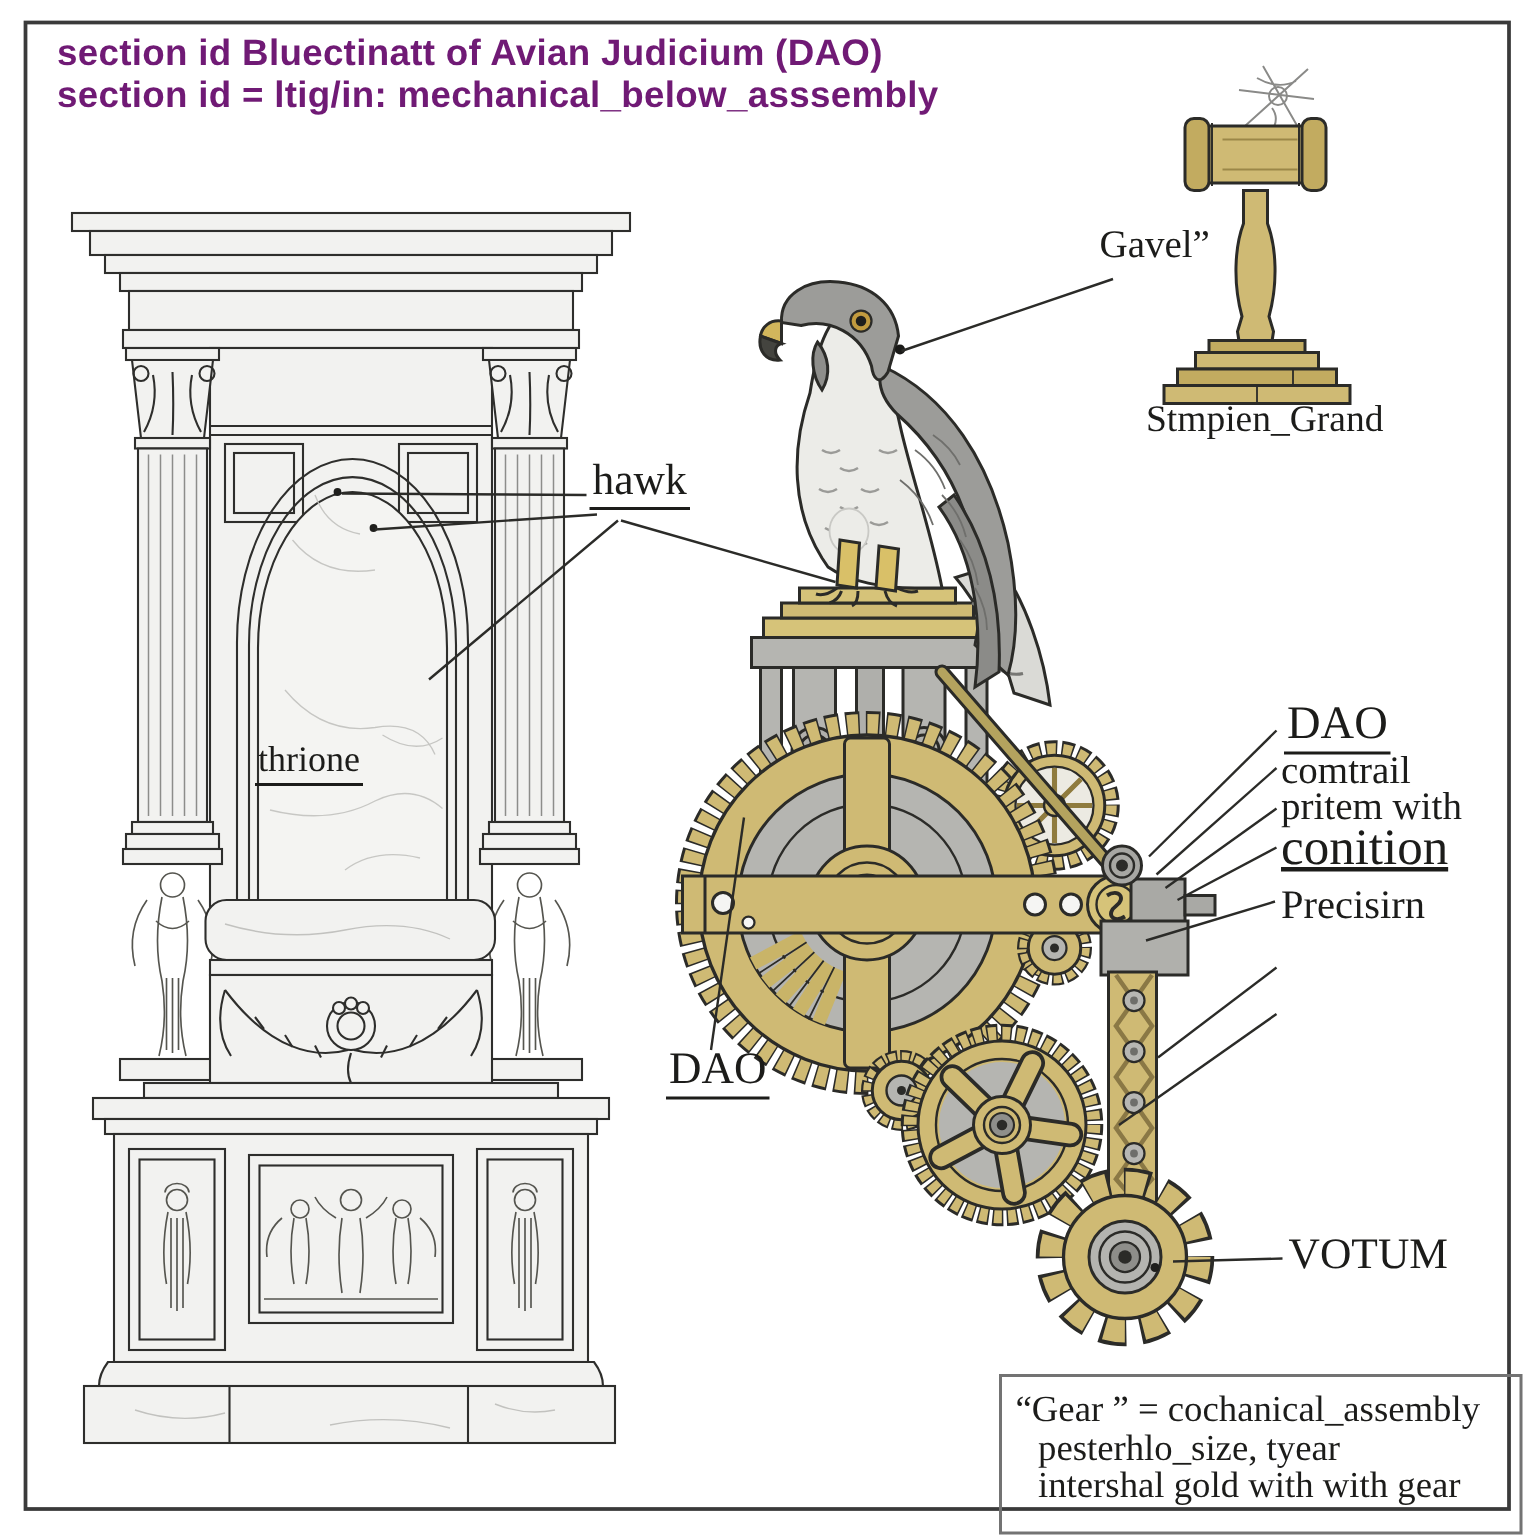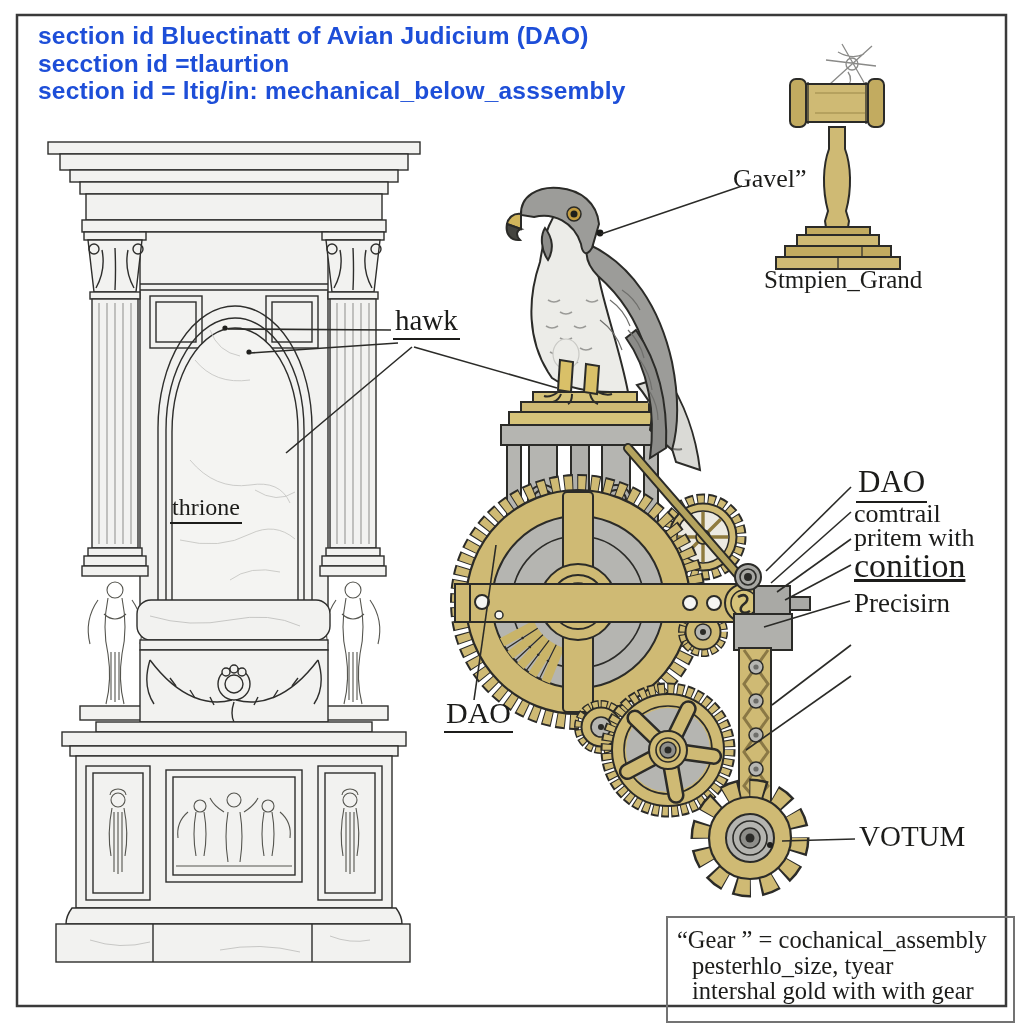--- a/index.html
+++ b/index.html
@@ -1,20 +1,20 @@
 <!DOCTYPE html>
 <html><head>
 <meta charset="utf-8">
 <style>
   html,body{margin:0;padding:0;background:#ffffff;}
   .stage{position:relative;width:1024px;height:1024px;background:#ffffff;overflow:hidden;}
   .artwork{position:absolute;left:0;top:0;}
   .header{position:absolute;left:38px;top:22px;
     font-family:"Liberation Sans","DejaVu Sans",sans-serif;font-weight:700;
-    font-size:24.5px;line-height:27.5px;color:#1d4ed8;letter-spacing:.2px;white-space:nowrap;}
+    font-size:24.5px;line-height:27.5px;color:#701a75;letter-spacing:.2px;white-space:nowrap;}
   .label{position:absolute;font-family:"Liberation Serif","DejaVu Serif",serif;
     color:#1c1c1a;white-space:nowrap;}
   .ul{border-bottom:2.2px solid #1c1c1a;padding:0 2px 1px;}
   .note{position:absolute;left:666px;top:916px;width:327px;height:68px;
     border:2px solid #737373;padding:9px 9px 26px 9px;
     font-family:"Liberation Serif","DejaVu Serif",serif;font-size:24.5px;line-height:25.5px;color:#1c1c1a;white-space:nowrap;}
   .note .ind{padding-left:15px;}
 </style>
 </head>
 <body>
@@ -354,25 +354,24 @@
     <path d="M850,601 L764,627"></path>
     <path d="M851,645 L772,705"></path>
     <path d="M851,676 L746,750"></path>
     <path d="M782,841 L855,839"></path>
     <circle cx="770" cy="845" r="3" fill="#1f1f1d" stroke="none"></circle>
   </g>
 </svg>
 
   <div class="header">
     <div>section id Bluectinatt of Avian Judicium (DAO)</div>
-    <div>secction id =tlaurtion</div>
     <div>section id = ltig/in: mechanical_below_asssembly</div>
   </div>
 
-  <div class="label" style="left:733px;top:164px;font-size:26px;">Gavel”</div>
+  <div class="label" style="left:733px;top:148px;font-size:26px;">Gavel”</div>
   <div class="label" style="left:764px;top:266px;font-size:25px;">Stmpien_Grand</div>
 
   <div class="label ul" style="left:393px;top:304px;font-size:29px;font-family:Liberation Serif, serif;">hawk</div>
   <div class="label ul" style="left:170px;top:494px;font-size:24px;">thrione</div>
   <div class="label ul" style="left:444px;top:696px;font-size:30px;">DAO</div>
 
   <div class="label ul" style="left:856px;top:464px;font-size:31px;">DAO</div>
   <div class="label" style="left:854px;top:499px;font-size:26px;">comtrail</div>
   <div class="label" style="left:854px;top:523px;font-size:26px;">pritem with</div>
   <div class="label" style="left:854px;top:547px;font-size:34px;text-decoration:underline;">conition</div>

